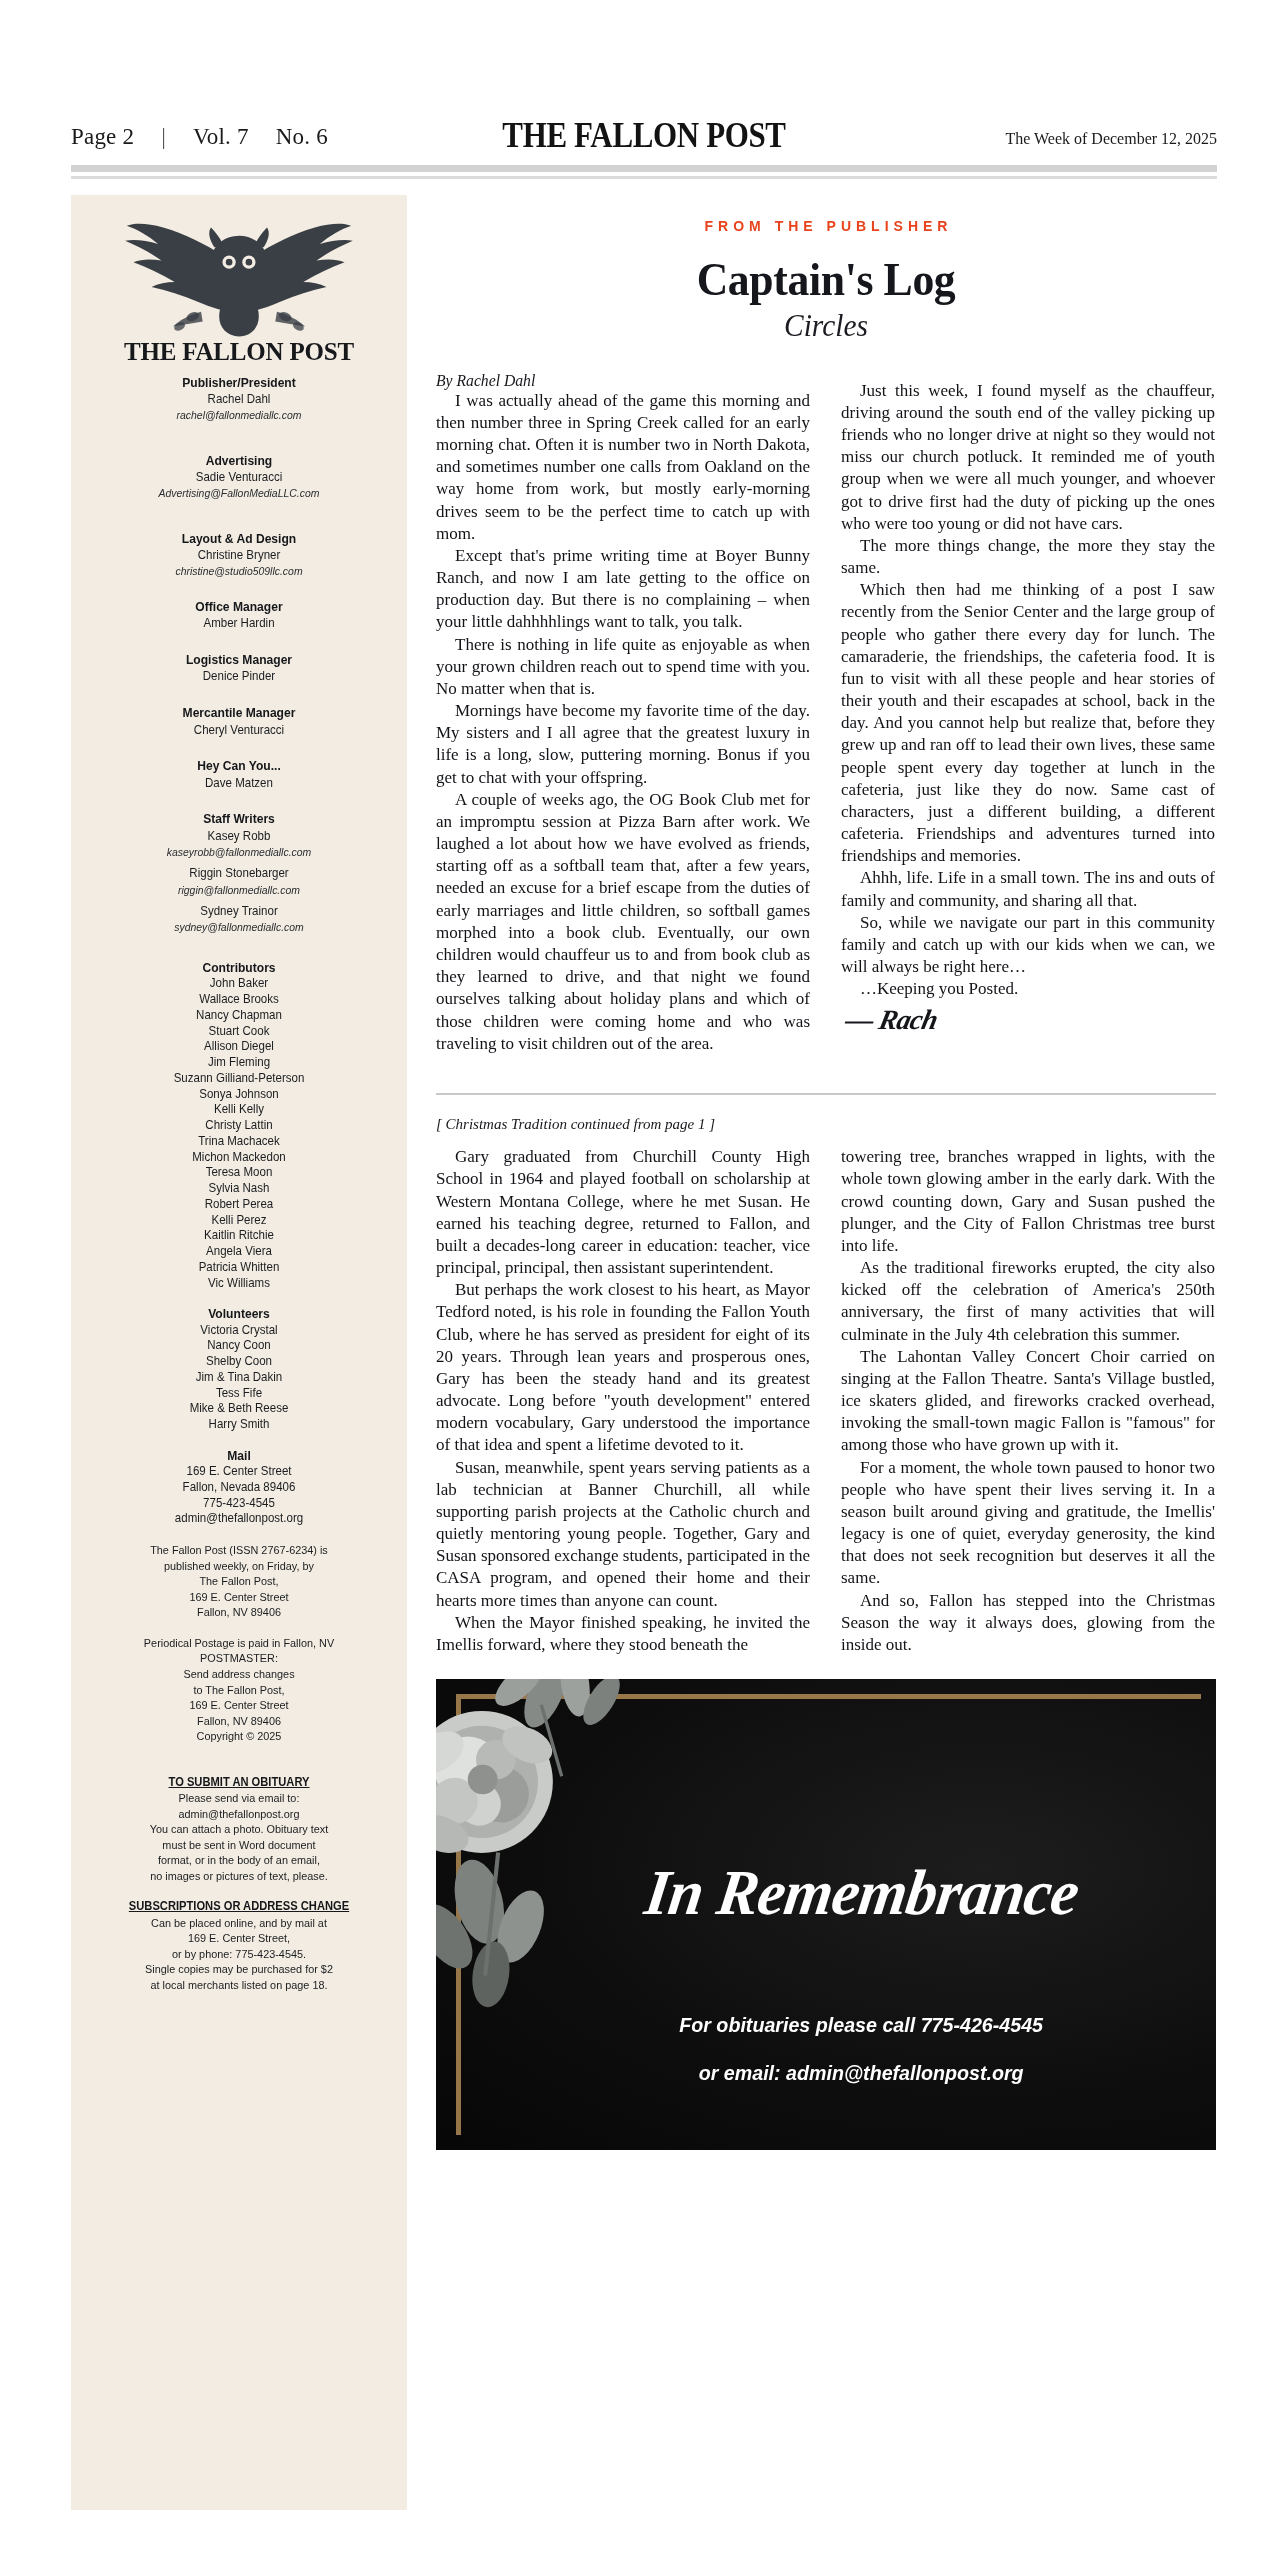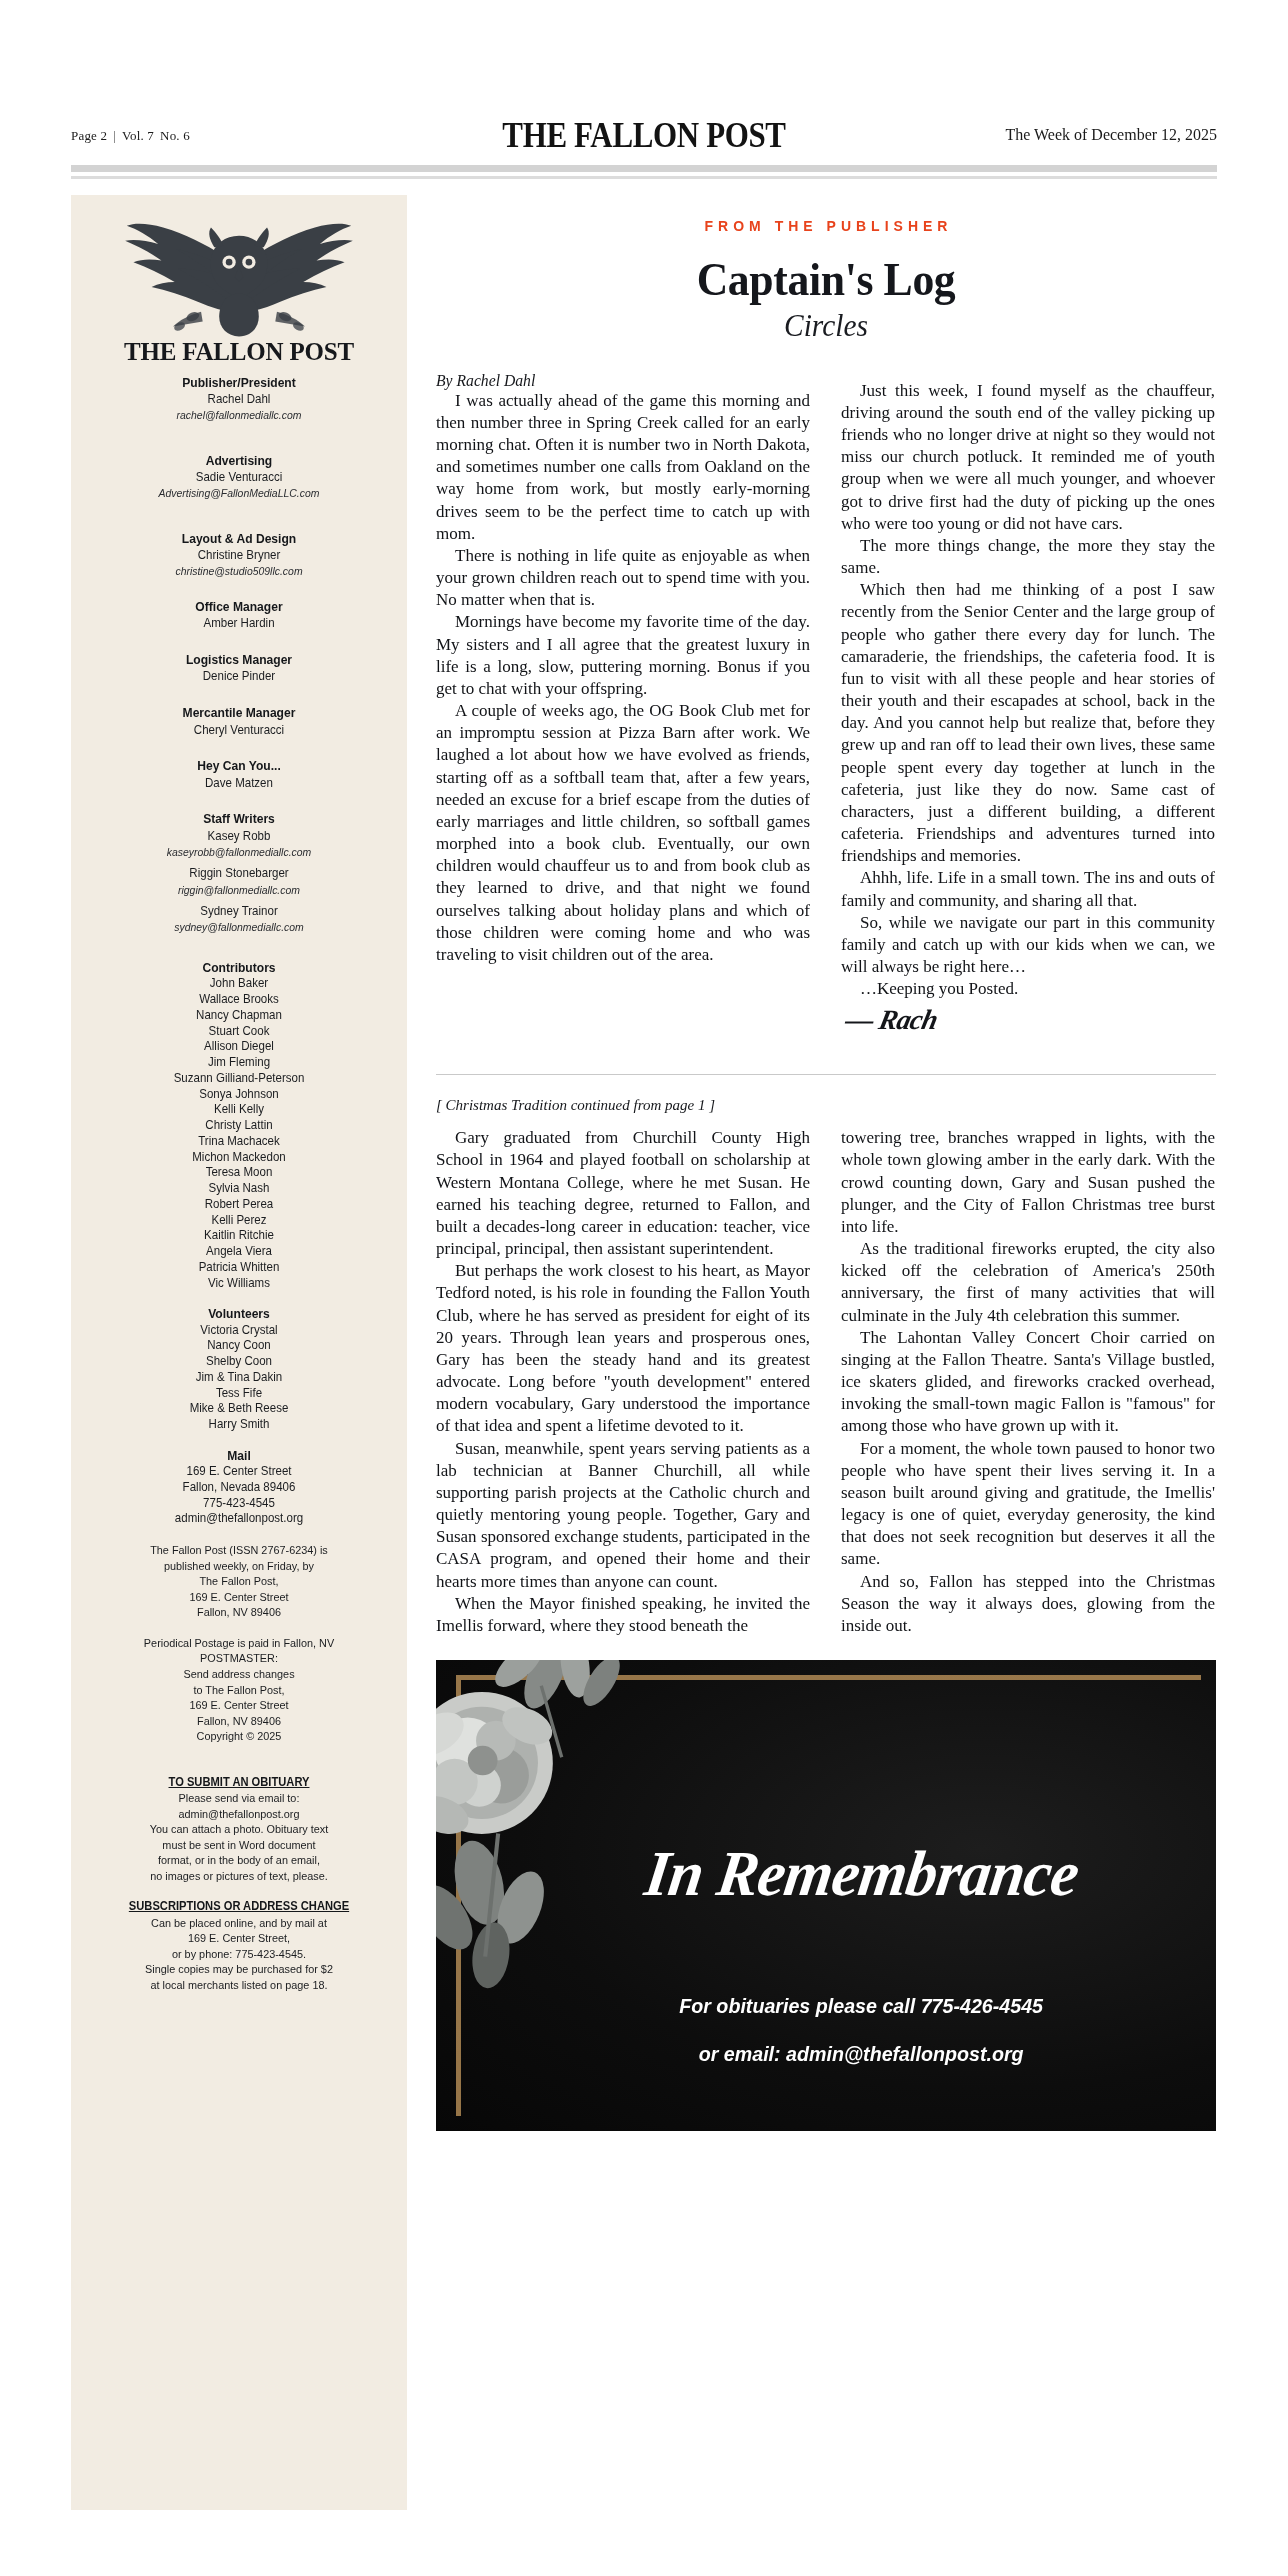--- a/index.html
+++ b/index.html
@@ -18,22 +18,22 @@
 
   
   .folio {
     position: absolute;
     top: 124px; left: 71px; right: 71px;
     height: 33px;
     display: flex; align-items: baseline; justify-content: space-between;
   }
   .folio-left {
     font-family: "Liberation Serif", serif;
-    font-size: 13px; color: #1a1a1a; letter-spacing: 0.2px;
-    display: flex; align-items: flex-start; gap: 6px;
+    font-size: 23px; color: #1a1a1a; letter-spacing: 0.2px;
+    display: flex; align-items: flex-start; gap: 27px;
     white-space: nowrap;
   }
   .folio-sep { color: #555; }
   .folio-title {
     position: absolute; left: 0; right: 0; top: -10px;
     text-align: center;
     font-family: "Liberation Serif", serif;
     font-weight: bold;
     font-size: 36px;
     letter-spacing: -0.4px;
@@ -468,20 +468,21 @@
 
     <div class="kicker">FROM THE PUBLISHER</div>
     <h1 class="headline">Captain's Log</h1>
     <div class="subhead">Circles</div>
 
     <div class="cols2">
       <div class="col">
         <div class="byline">By Rachel Dahl</div>
         <div class="bodytext">
           <p>I was actually ahead of the game this morning and then number three in Spring Creek called for an early morning chat. Often it is number two in North Dakota, and sometimes number one calls from Oakland on the way home from work, but mostly early-morning drives seem to be the perfect time to catch up with mom.</p>
+          <p>Except that's prime writing time at Boyer Bunny Ranch, and now I am late getting to the office on production day. But there is no complaining – when your little dahhhhlings want to talk, you talk.</p>
           <p>There is nothing in life quite as enjoyable as when your grown children reach out to spend time with you. No matter when that is.</p>
           <p>Mornings have become my favorite time of the day. My sisters and I all agree that the greatest luxury in life is a long, slow, puttering morning. Bonus if you get to chat with your offspring.</p>
           <p>A couple of weeks ago, the OG Book Club met for an impromptu session at Pizza Barn after work. We laughed a lot about how we have evolved as friends, starting off as a softball team that, after a few years, needed an excuse for a brief escape from the duties of early marriages and little children, so softball games morphed into a book club. Eventually, our own children would chauffeur us to and from book club as they learned to drive, and that night we found ourselves talking about holiday plans and which of those children were coming home and who was traveling to visit children out of the area.</p>
         </div>
       </div>
       <div class="col">
         <div style="height:36px"></div>
         <div class="bodytext">
           <p>Just this week, I found myself as the chauffeur, driving around the south end of the valley picking up friends who no longer drive at night so they would not miss our church potluck. It reminded me of youth group when we were all much younger, and whoever got to drive first had the duty of picking up the ones who were too young or did not have cars.</p>
           <p>The more things change, the more they stay the same.</p>

